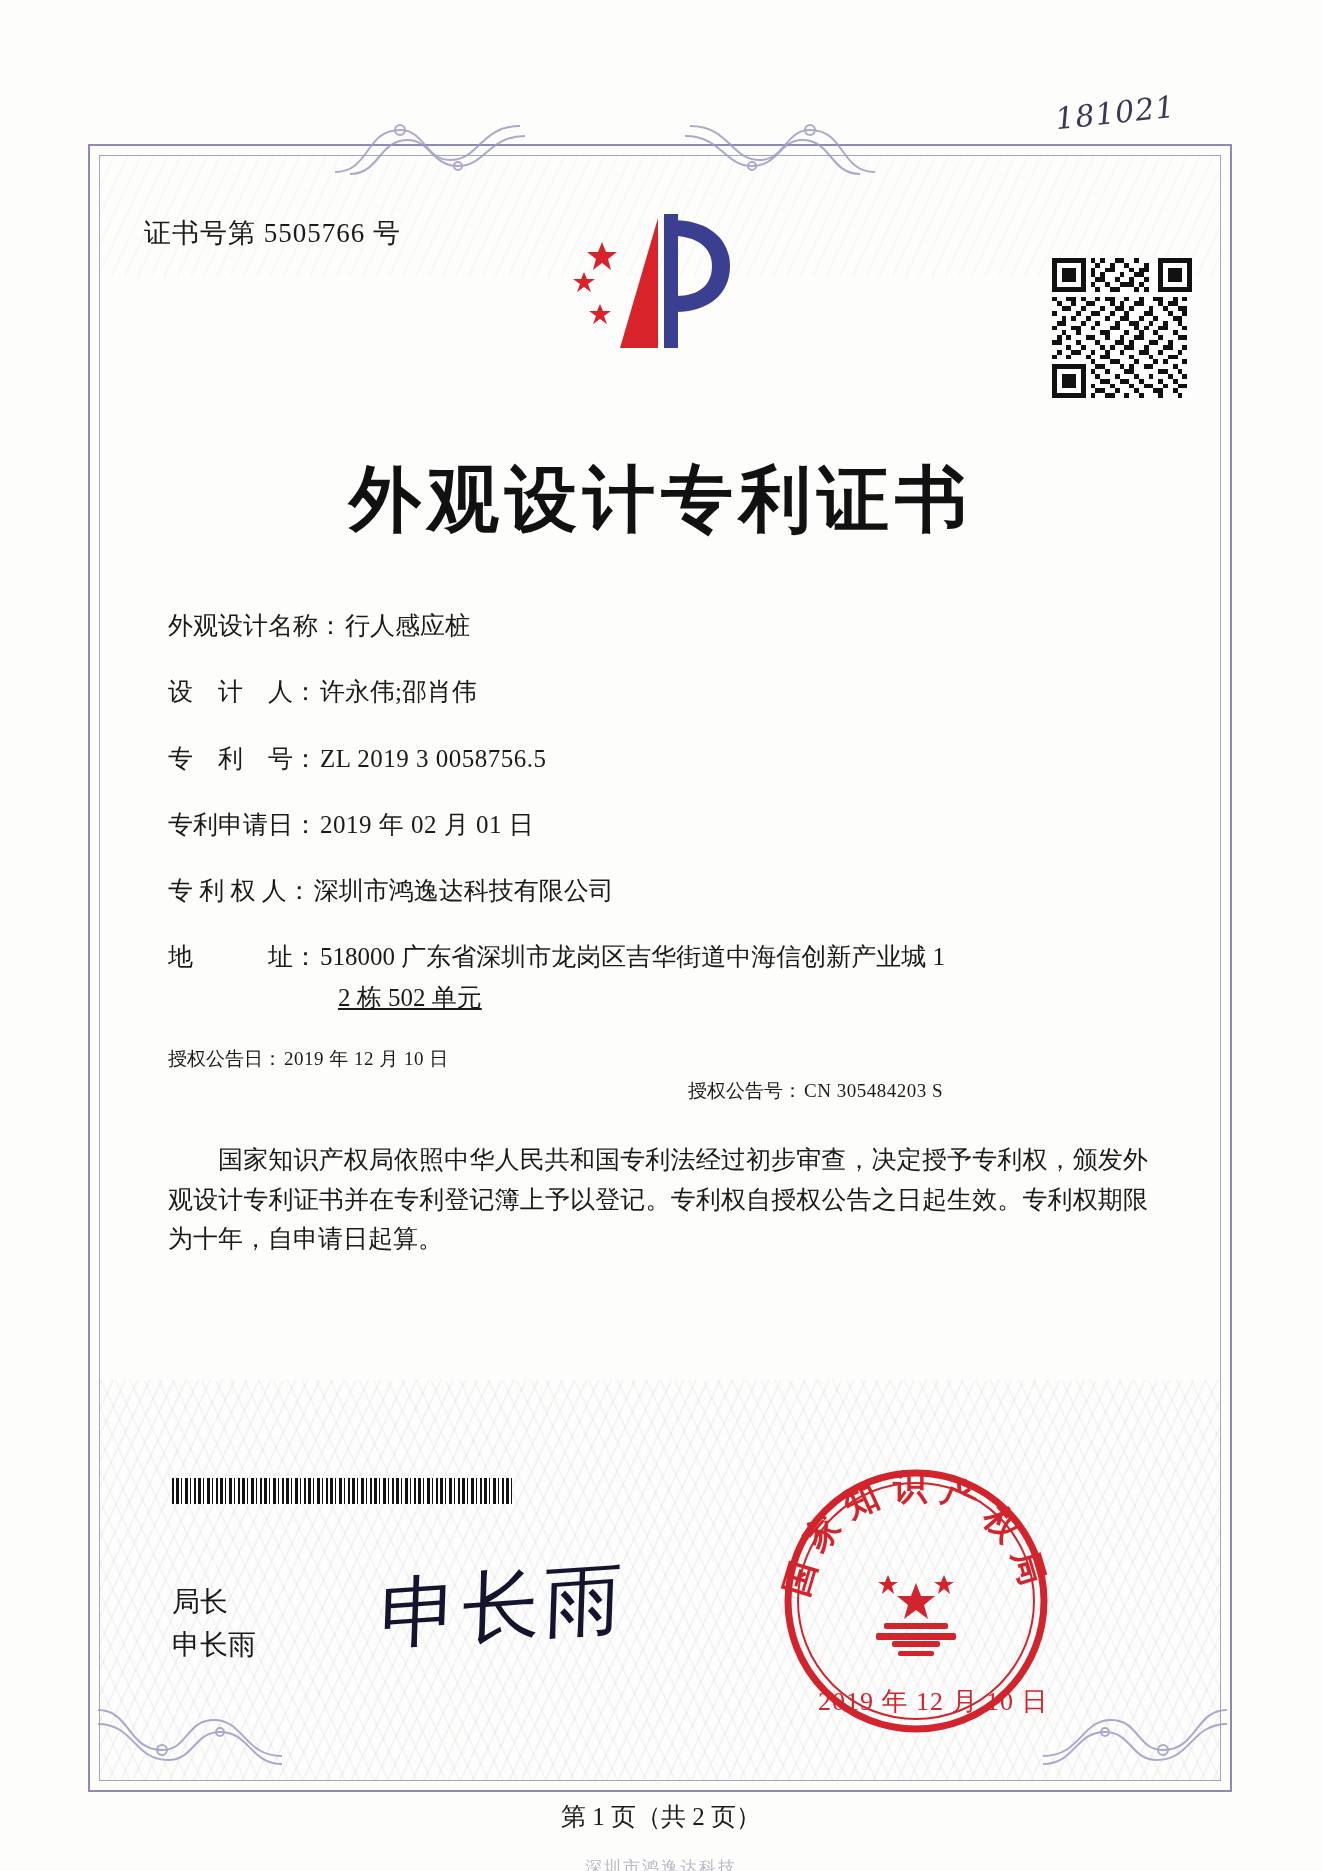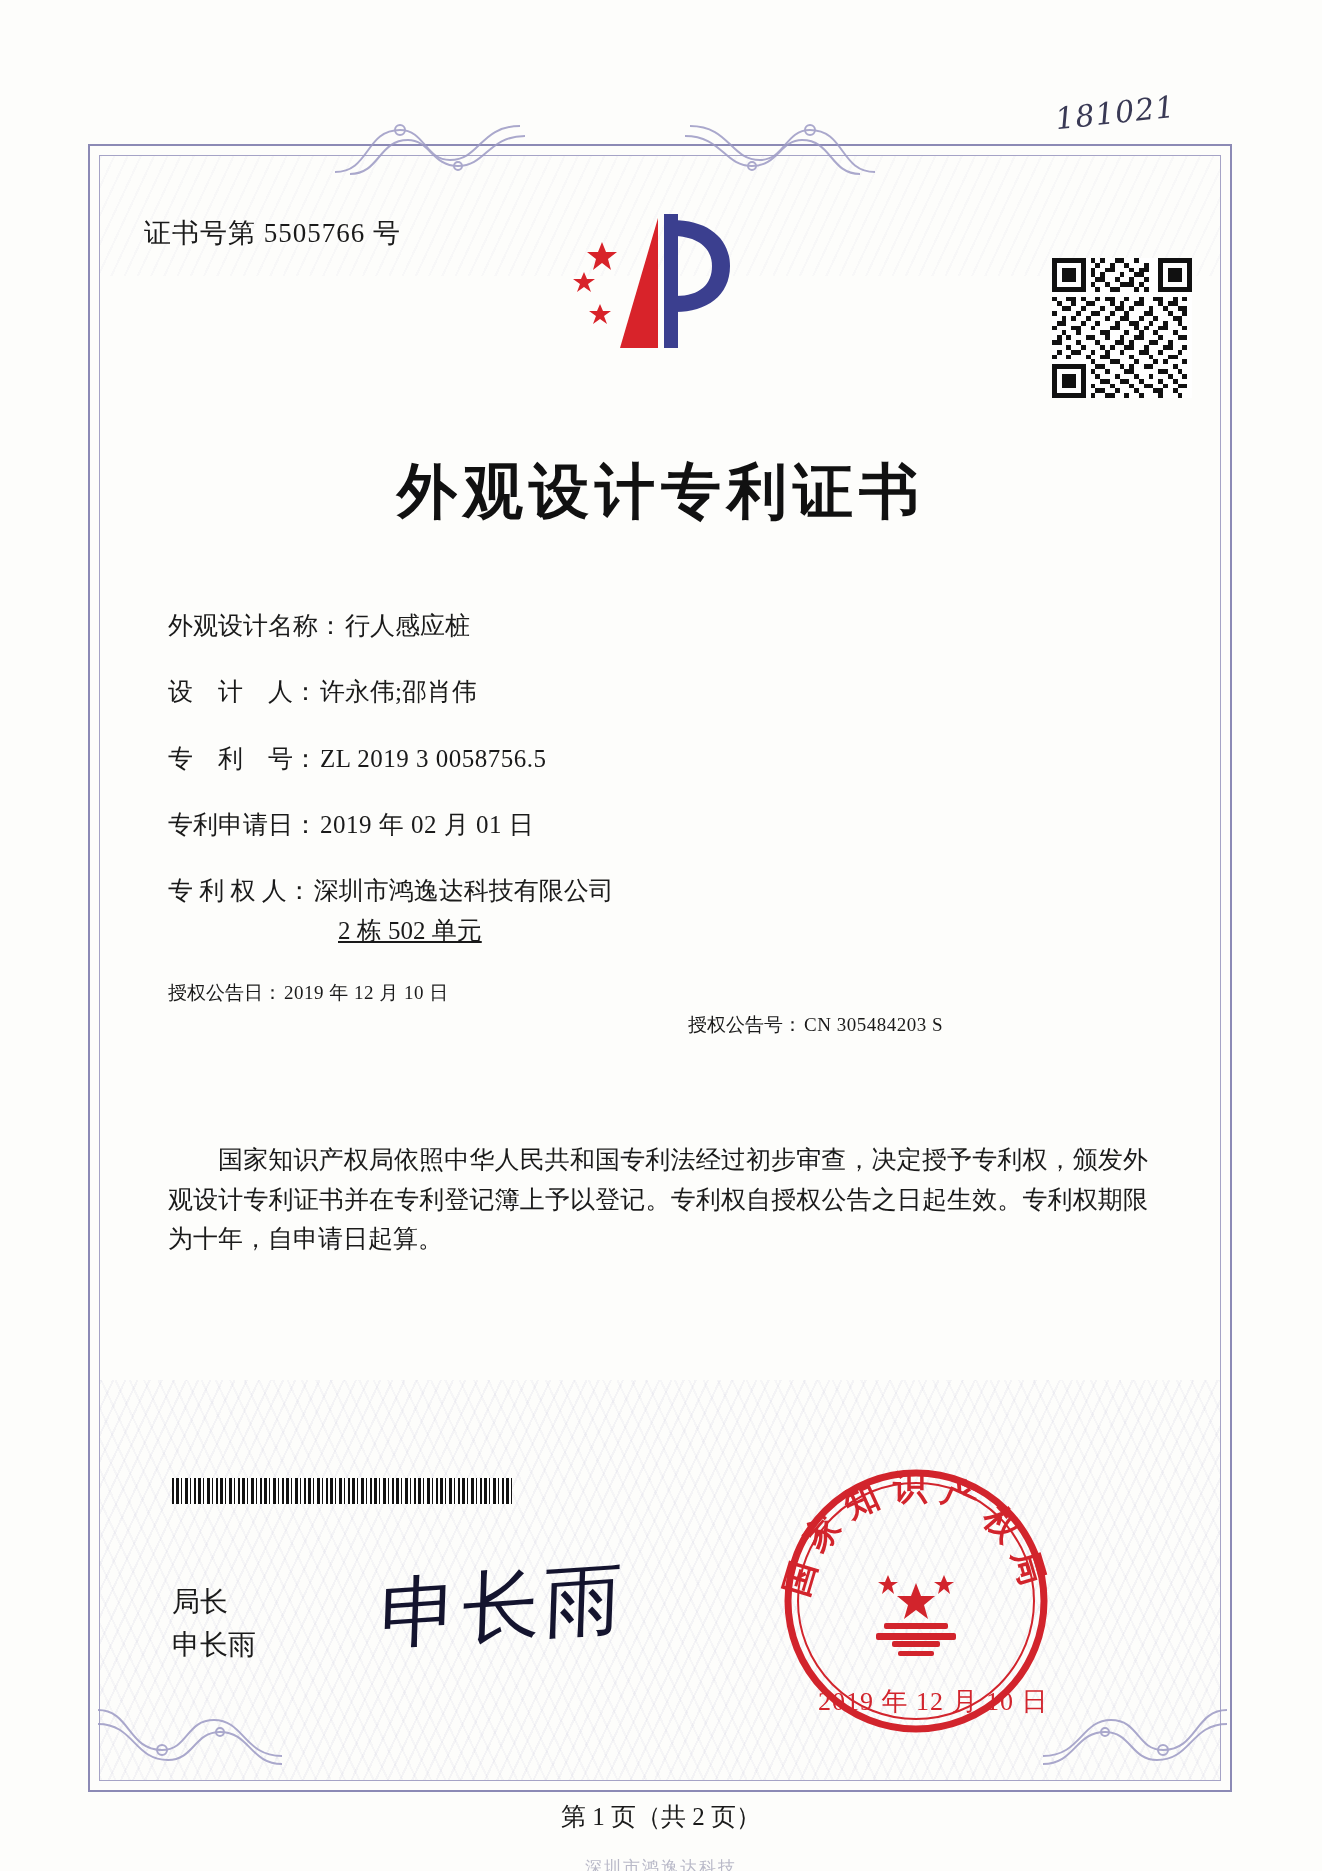--- a/index.html
+++ b/index.html
@@ -120,21 +120,21 @@
   }
 
   
   .doc-title {
     position: absolute;
     left: 0;
     right: 0;
     top: 452px;
     text-align: center;
     font-family: "DejaVu Serif", "Liberation Serif", serif;
-    font-size: 60px;
+    font-size: 72px;
     font-weight: 700;
     letter-spacing: 6px;
     color: #111;
   }
 
   
   .fields {
     position: absolute;
     left: 168px;
     top: 610px;
@@ -546,20 +546,24 @@
     <div class="field-row">
       <span class="field-label">专利申请日：</span>
       <span class="field-value latin">2019 年 02 月 01 日</span>
     </div>
 
     <div class="field-row">
       <span class="field-label">专 利 权 人：</span>
       <span class="field-value">深圳市鸿逸达科技有限公司</span>
     </div>
 
+    <div class="field-row">
+      <span class="field-label">地　　　址：</span>
+      <span class="field-value">518000 广东省深圳市龙岗区吉华街道中海信创新产业城 1</span>
+    </div>
     <div class="addr-second">2 栋 502 单元</div>
 
     <div class="dual-row">
       <span class="dual-left">
         <span class="field-label">授权公告日：</span>
         <span class="field-value latin">2019 年 12 月 10 日</span>
       </span>
       <span class="dual-right">
         <span class="field-label">授权公告号：</span>
         <span class="field-value latin">CN 305484203 S</span>

